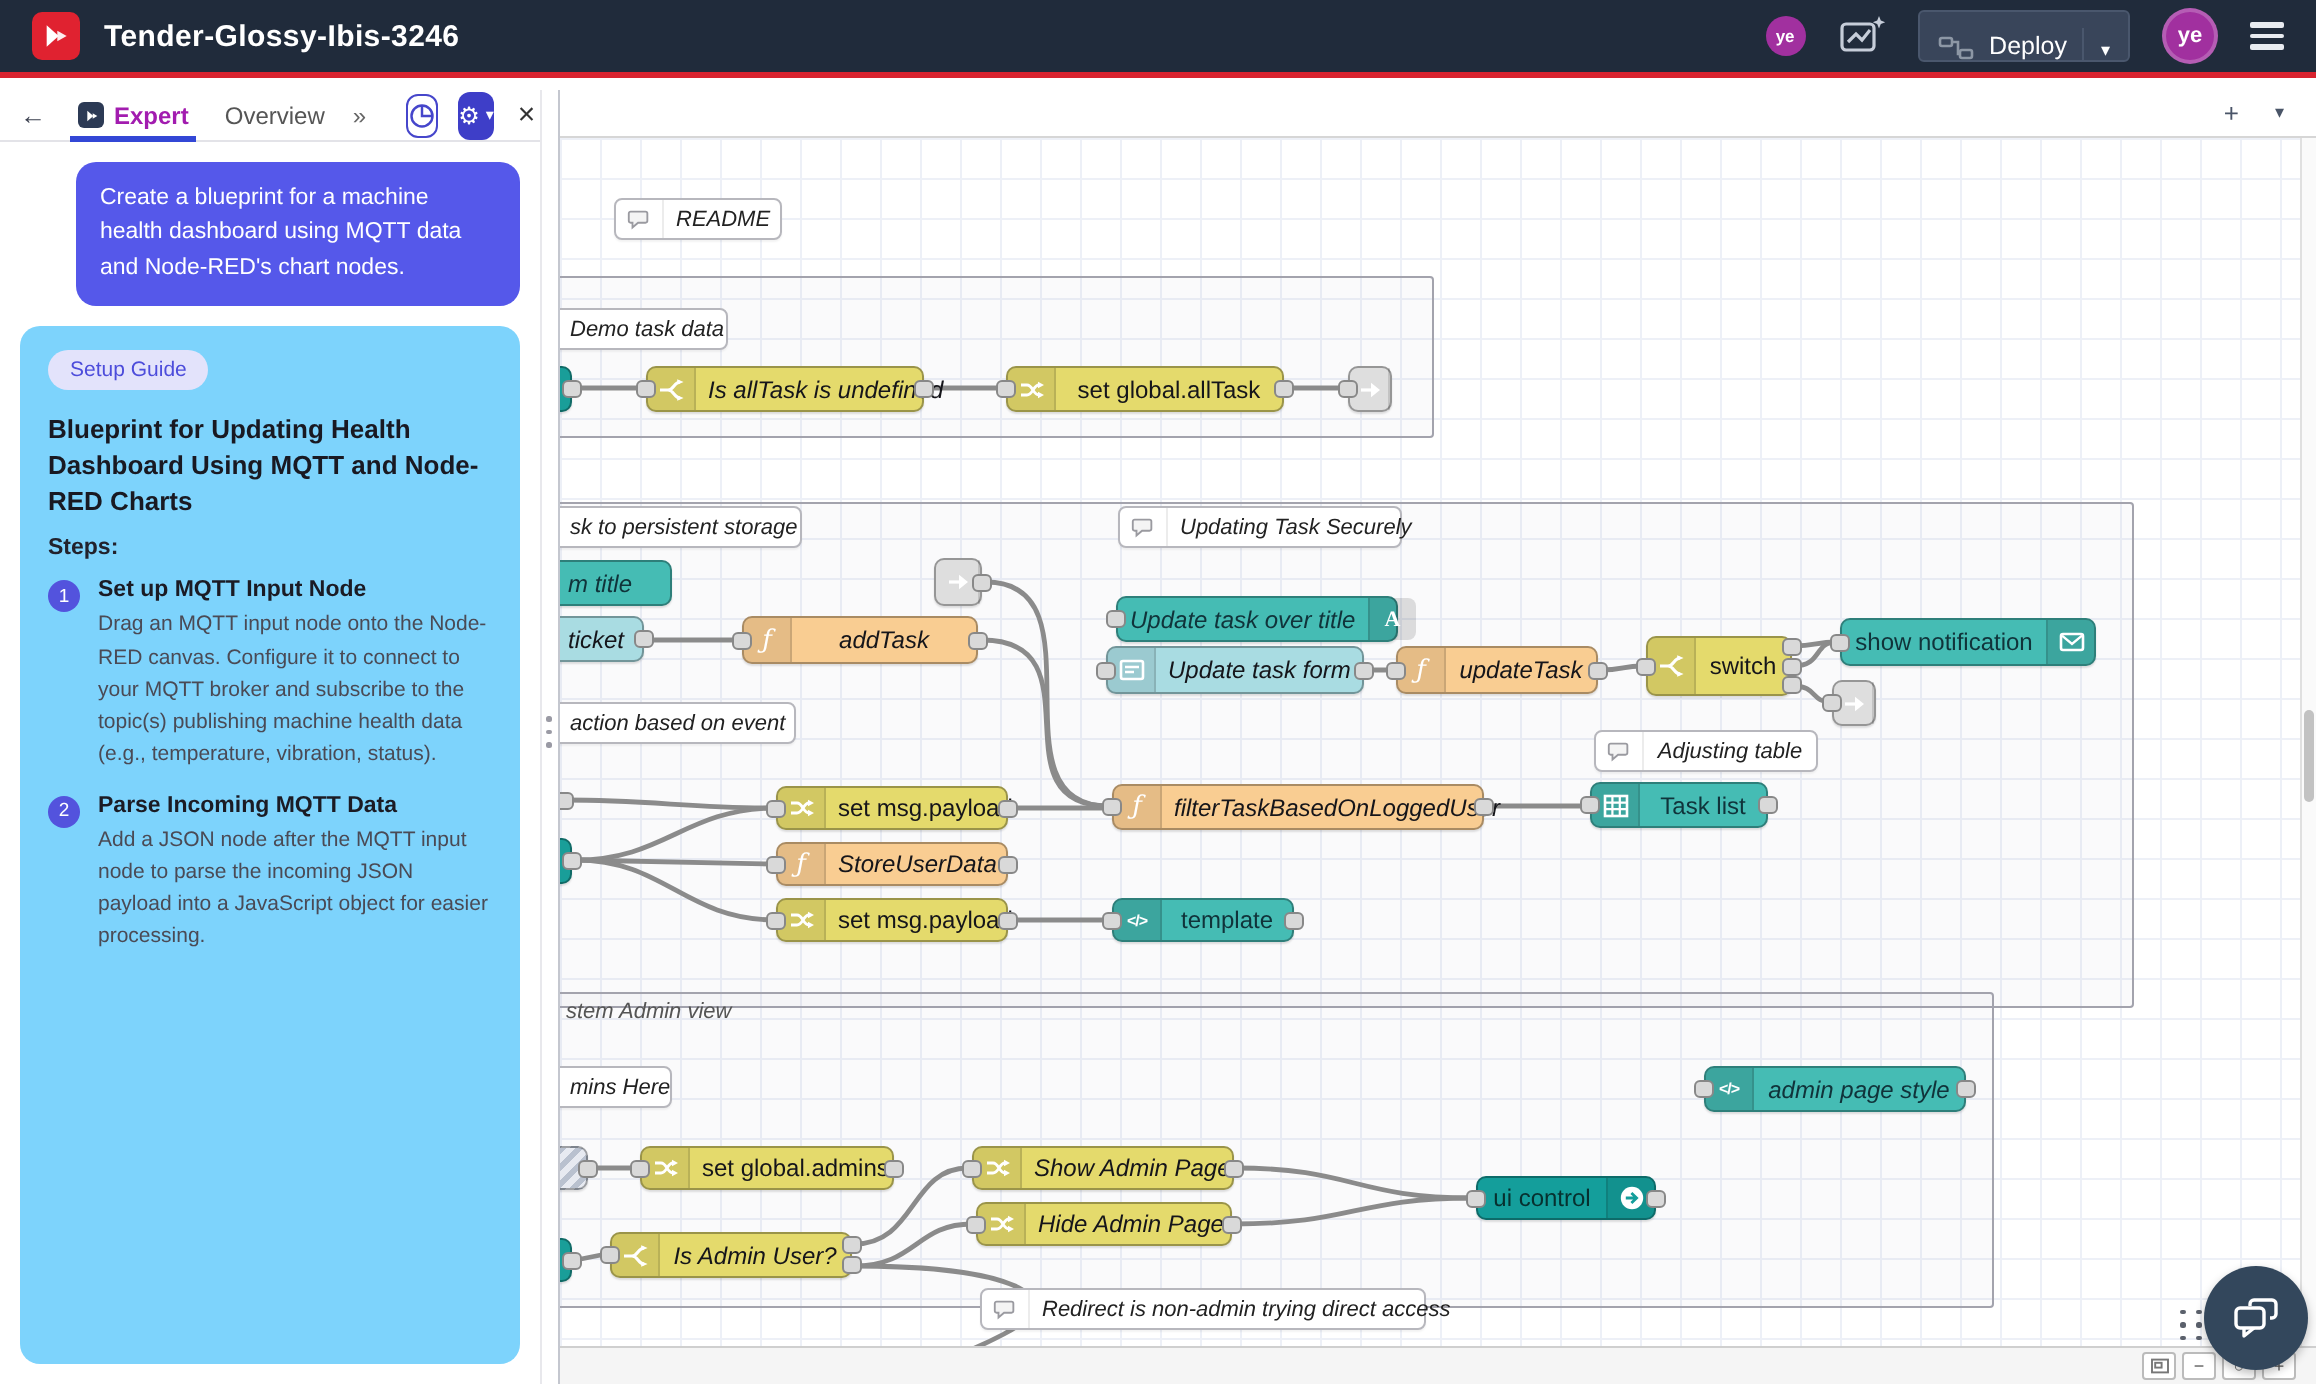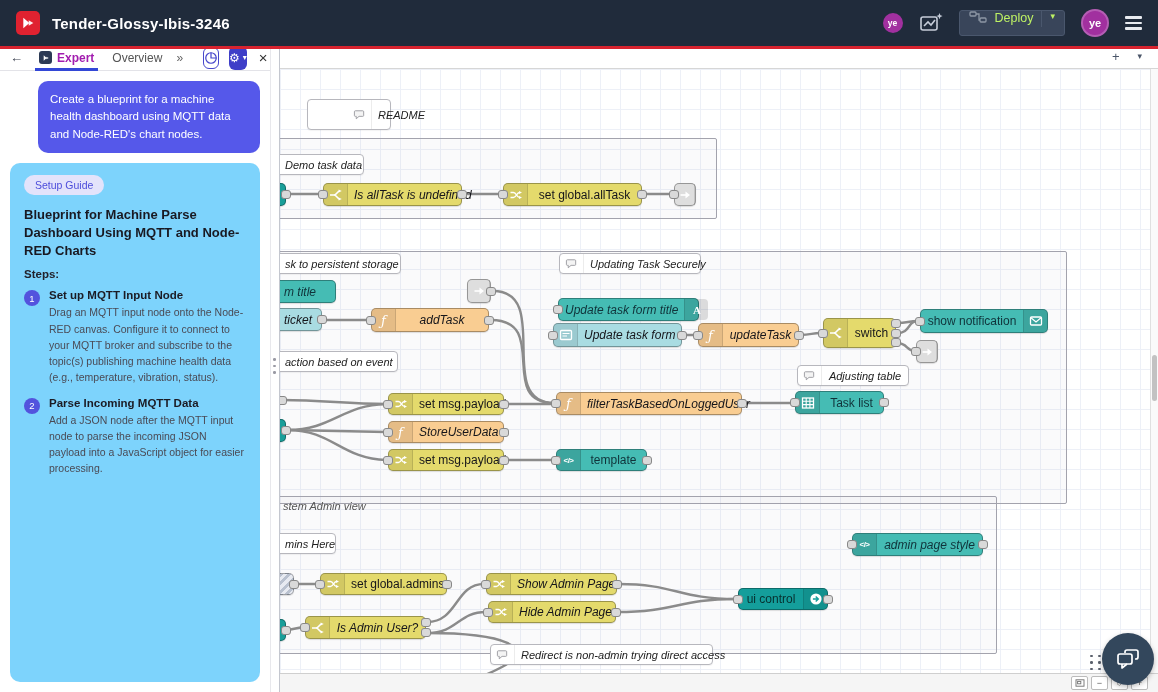--- a/index.html
+++ b/index.html
@@ -1,28 +1,28 @@
 <!DOCTYPE html>
 <html><head>
 <meta charset="utf-8">
 <style>
   * { margin:0; padding:0; box-sizing:border-box; }
   html,body { width:1158px; height:692px; overflow:hidden; font-family:"Liberation Sans",sans-serif; background:#fff; }
 
   
-  .header { position:absolute; top:0; left:0; right:0; height:49px; background:#202b3b;
+  .header { position:absolute; top:0; left:0; right:0; height:39px; background:#202b3b;
     border-bottom:3px solid #d8232f; display:flex; align-items:center; padding:0 16px; z-index:20; }
   .logo { width:24px; height:24px; background:#e02230; border-radius:5px; display:flex; align-items:center; justify-content:center; }
   .hdr-title { color:#fff; font-weight:bold; font-size:15px; margin-left:12px; letter-spacing:.2px; }
   .hdr-right { margin-left:auto; display:flex; align-items:center; gap:16px; }
   .avatar { border-radius:50%; background:#a1309f; color:#fff; display:flex; align-items:center; justify-content:center; font-weight:bold; }
   .avatar.small { width:20px; height:20px; font-size:8.5px; }
   .avatar.large { width:28px; height:28px; font-size:11px; border:2px solid rgba(255,255,255,.22); }
-  .deploy-btn { display:flex; align-items:flex-start; gap:8px; background:#39455a; border:1px solid #4a576d;
-    border-radius:3px; height:26px; padding:0 9px; color:#bef264; font-size:12.5px; cursor:pointer; }
+  .deploy-btn { display:flex; align-items:flex-end; gap:8px; background:#39455a; border:1px solid #4a576d;
+    border-radius:3px; height:26px; padding:0 9px; color:#ffffff; font-size:12.5px; cursor:pointer; }
   .deploy-btn .divider { width:1px; height:16px; background:#4a576d; }
   .hamburger { display:flex; flex-direction:column; gap:3px; cursor:pointer; }
   .hamburger span { width:17px; height:2.5px; background:#e8ebf0; border-radius:1px; }
 
   
   .main { position:absolute; top:45px; left:0; right:0; bottom:0; display:flex; }
   .sidepanel { width:271px; background:#fff; display:flex; flex-direction:column; border-right:1px solid #e8e8ec; }
   .gutter { width:8px; background:#fff; position:relative; }
   .gutter .dots { position:absolute; left:2px; top:313px; display:flex; flex-direction:column; gap:4px; }
   .gutter .dots i { width:2.5px; height:2.5px; background:#9a9aa4; border-radius:50%; }
@@ -191,21 +191,21 @@
         <span>⚙</span>
         <span class="caret">▾</span>
       </div>
       <span class="close-x">×</span>
     </div>
 
     <div class="chat">
       <div class="user-bubble">Create a blueprint for a machine health dashboard using MQTT data and Node-RED's chart nodes.</div>
       <div class="card">
         <span class="badge">Setup Guide</span>
-        <h2>Blueprint for Machine Parse Dashboard Using MQTT and Node-RED Charts</h2>
+        <h2>Blueprint for Updating Health Dashboard Using MQTT and Node-RED Charts</h2>
         <div class="steps-label">Steps:</div>
         <div class="step">
           <span class="step-num">1</span>
           <div>
               <div class="step-title">Set up MQTT Input Node</div>
           <div class="step-desc">Drag an MQTT input node onto the Node-RED canvas. Configure it to connect to your MQTT broker and subscribe to the topic(s) publishing machine health data (e.g., temperature, vibration, status).</div>
             </div>
         </div>
         <div class="step">
           <span class="step-num">2</span>
@@ -262,21 +262,21 @@
           <path d="M8 561 L23 558" fill="none" stroke="#8b8b8b" stroke-width="2.4" stroke-linecap="round"></path>
           <path d="M147 564 C225 564, 258 579, 222 598 C186 617, 180 609, 163 636" fill="none" stroke="#8b8b8b" stroke-width="2.4" stroke-linecap="round"></path>
         </svg>
     <div class="group" style="left: -60px; top: 69px; width: 497px; height: 81px;"></div>
         <div class="group" style="left: -60px; top: 182px; width: 847px; height: 253px;">
           <span class="group-label">ystem</span>
         </div>
         <div class="group" style="left: -60px; top: 427px; width: 777px; height: 158px; font-style: italic;">
           <span class="group-label">stem Admin view</span>
         </div>
-        <div class="comment" style="left: 27px; top: 30px; width: 84px; height: 31px; padding-left: 40px;">
+        <div class="comment" style="left: 27px; top: 30px; width: 84px; height: 21px;">
           <span class="cicon">
             <svg width="13" height="13" viewBox="0 0 14 14">
               <path d="M2.5 3h8a1 1 0 0 1 1 1v4a1 1 0 0 1-1 1h-4L3.5 11.6V9h-1a1 1 0 0 1-1-1V4a1 1 0 0 1 1-1z" fill="#f4f4f4" stroke="#9a9aa0" stroke-width="1"></path>
             </svg>
           </span>
           <span class="clabel">README</span>
         </div>
         <div class="comment" style="left: -46px; top: 85px; width: 130px; height: 21px;">
           <span class="clabel" style="position: absolute; left: 50px; text-align: left; padding: 0px;">Demo task data</span>
         </div>
@@ -365,21 +365,21 @@
         <div class="node t-link" style="left: 187px; top: 210px; width: 24px; height: 24px;">
           <span class="nicon side-l">
             <svg width="14" height="14" viewBox="0 0 14 14">
               <path d="M2.5 7h6" stroke="#fff" stroke-width="1.6" fill="none"></path>
               <path d="M7.5 3.4 12 7l-4.5 3.6z" fill="#fff"></path>
             </svg>
           </span>
           <span class="port" style="top: calc(50% - 4.5px); right: -6px;"></span>
         </div>
         <div class="node t-teal italic" style="left: 278px; top: 229px; width: 141px; height: 23px;">
-          <span class="nlabel">Update task form title</span>
+          <span class="nlabel">Update task over title</span>
           <span class="nicon side-r">
             <span class="txtA">A</span>
           </span>
           <span class="port" style="top: calc(50% - 4.5px); left: -6px;"></span>
         </div>
         <div class="node t-cyan italic" style="left: 273px; top: 254px; width: 129px; height: 24px;">
           <span class="nicon side-l">
             <svg width="14" height="14" viewBox="0 0 14 14">
               <rect x="1.5" y="2.5" width="11" height="9" rx="1" fill="none" stroke="#fff" stroke-width="1.3"></rect>
               <path d="M3.5 5.5h7M3.5 8h4.5" stroke="#fff" stroke-width="1.2" fill="none"></path>

